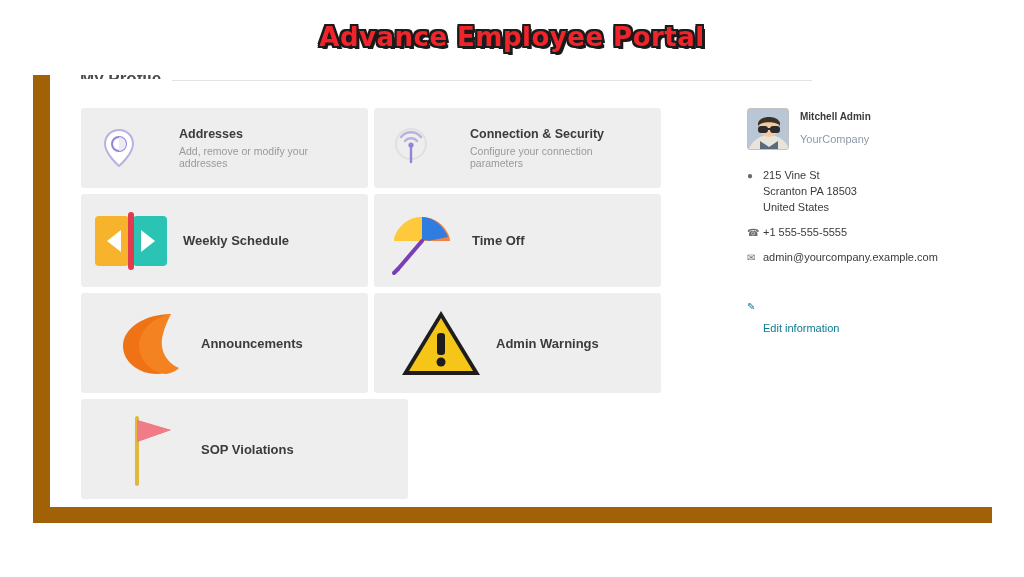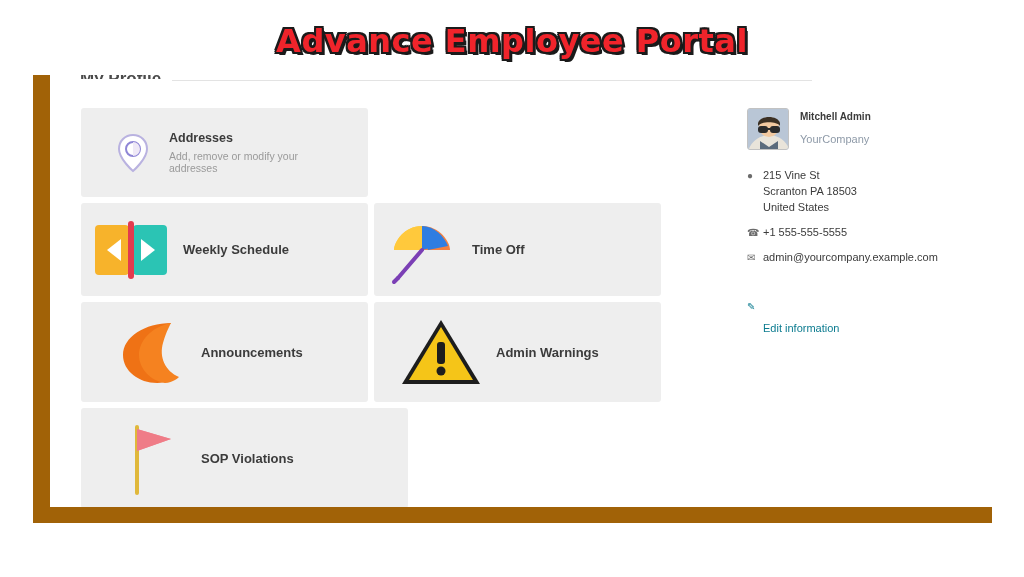--- a/index.html
+++ b/index.html
@@ -20,21 +20,21 @@
   .banner {
     position: absolute;
     top: 22px; left: 0; right: 0;
     text-align: center;
     z-index: 40;
   }
   .banner-title {
     display: inline-block;
     font-family: "DejaVu Sans", sans-serif;
     font-weight: bold;
-    font-size: 32px;
+    font-size: 26px;
     letter-spacing: 0.5px;
     color: #f0242b;
     text-shadow:
       -2px 0 #1b1b1b, 0 -2px #1b1b1b, 2px 0 #1b1b1b, 0 2px #1b1b1b,
       -2px -2px #1b1b1b, 2px -2px #1b1b1b, -2px 2px #1b1b1b, 2px 2px #1b1b1b,
       3px 3px 0 #1b1b1b;
   }
 
   
   .screen-frame {
@@ -78,21 +78,21 @@
     gap: 6px;
     margin-bottom: 6px;
   }
   .card {
     background: #eeeeee;
     border-radius: 3px;
     display: flex;
     align-items: center;
     cursor: pointer;
   }
-  .card-sm { width: 287px; height: 89px; padding: 0 28px; }
+  .card-sm { width: 287px; height: 80px; padding: 0 14px; gap: 24px; }
   .card-md { width: 287px; height: 93px; padding: 0 10px; }
   .card-lg { width: 327px; height: 100px; padding: 0 24px; }
 
   .card-icon {
     flex: 0 0 auto;
     display: flex;
     align-items: center;
     justify-content: center;
   }
   .card-text { margin-left: 12px; }
@@ -198,20 +198,35 @@
                 <circle cx="24" cy="20" r="7" fill="none" stroke="#8f86d6" stroke-width="2"></circle>
                 <path d="M24 13 A7 7 0 0 1 24 27 Z" fill="#efe9f7"></path>
               </svg>
             </div>
             <div class="card-text">
               <div class="card-title">Addresses</div>
               <div class="card-sub">Add, remove or modify your addresses</div>
             </div>
           </div>
 
+          <div class="card card-sm">
+            <div class="card-icon">
+              <svg width="46" height="48" viewBox="0 0 46 48">
+                <circle cx="23" cy="20" r="15" fill="none" stroke="#e0e0e0" stroke-width="2"></circle>
+                <path d="M13 13 A13 13 0 0 1 33 13" fill="none" stroke="#b9b2e0" stroke-width="2.4" stroke-linecap="round"></path>
+                <path d="M17 17 A8 8 0 0 1 29 17" fill="none" stroke="#b9b2e0" stroke-width="2.4" stroke-linecap="round"></path>
+                <circle cx="23" cy="21" r="2.6" fill="#8f86d6"></circle>
+                <path d="M23 23 L23 38" stroke="#8f86d6" stroke-width="2.4" stroke-linecap="round"></path>
+              </svg>
+            </div>
+            <div class="card-text">
+              <div class="card-title">Connection &amp; Security</div>
+              <div class="card-sub">Configure your connection parameters</div>
+            </div>
+          </div>
         </div>
 
         <div class="card-row">
 
           <div class="card card-md">
             <div class="card-icon">
               <svg width="80" height="62" viewBox="0 0 80 62">
                 <rect x="4" y="6" width="34" height="50" rx="4" fill="#f7b32b"></rect>
                 <rect x="42" y="6" width="34" height="50" rx="4" fill="#2bc4b4"></rect>
                 <path d="M30 20 L16 31 L30 42 Z" fill="#ffffff"></path>

